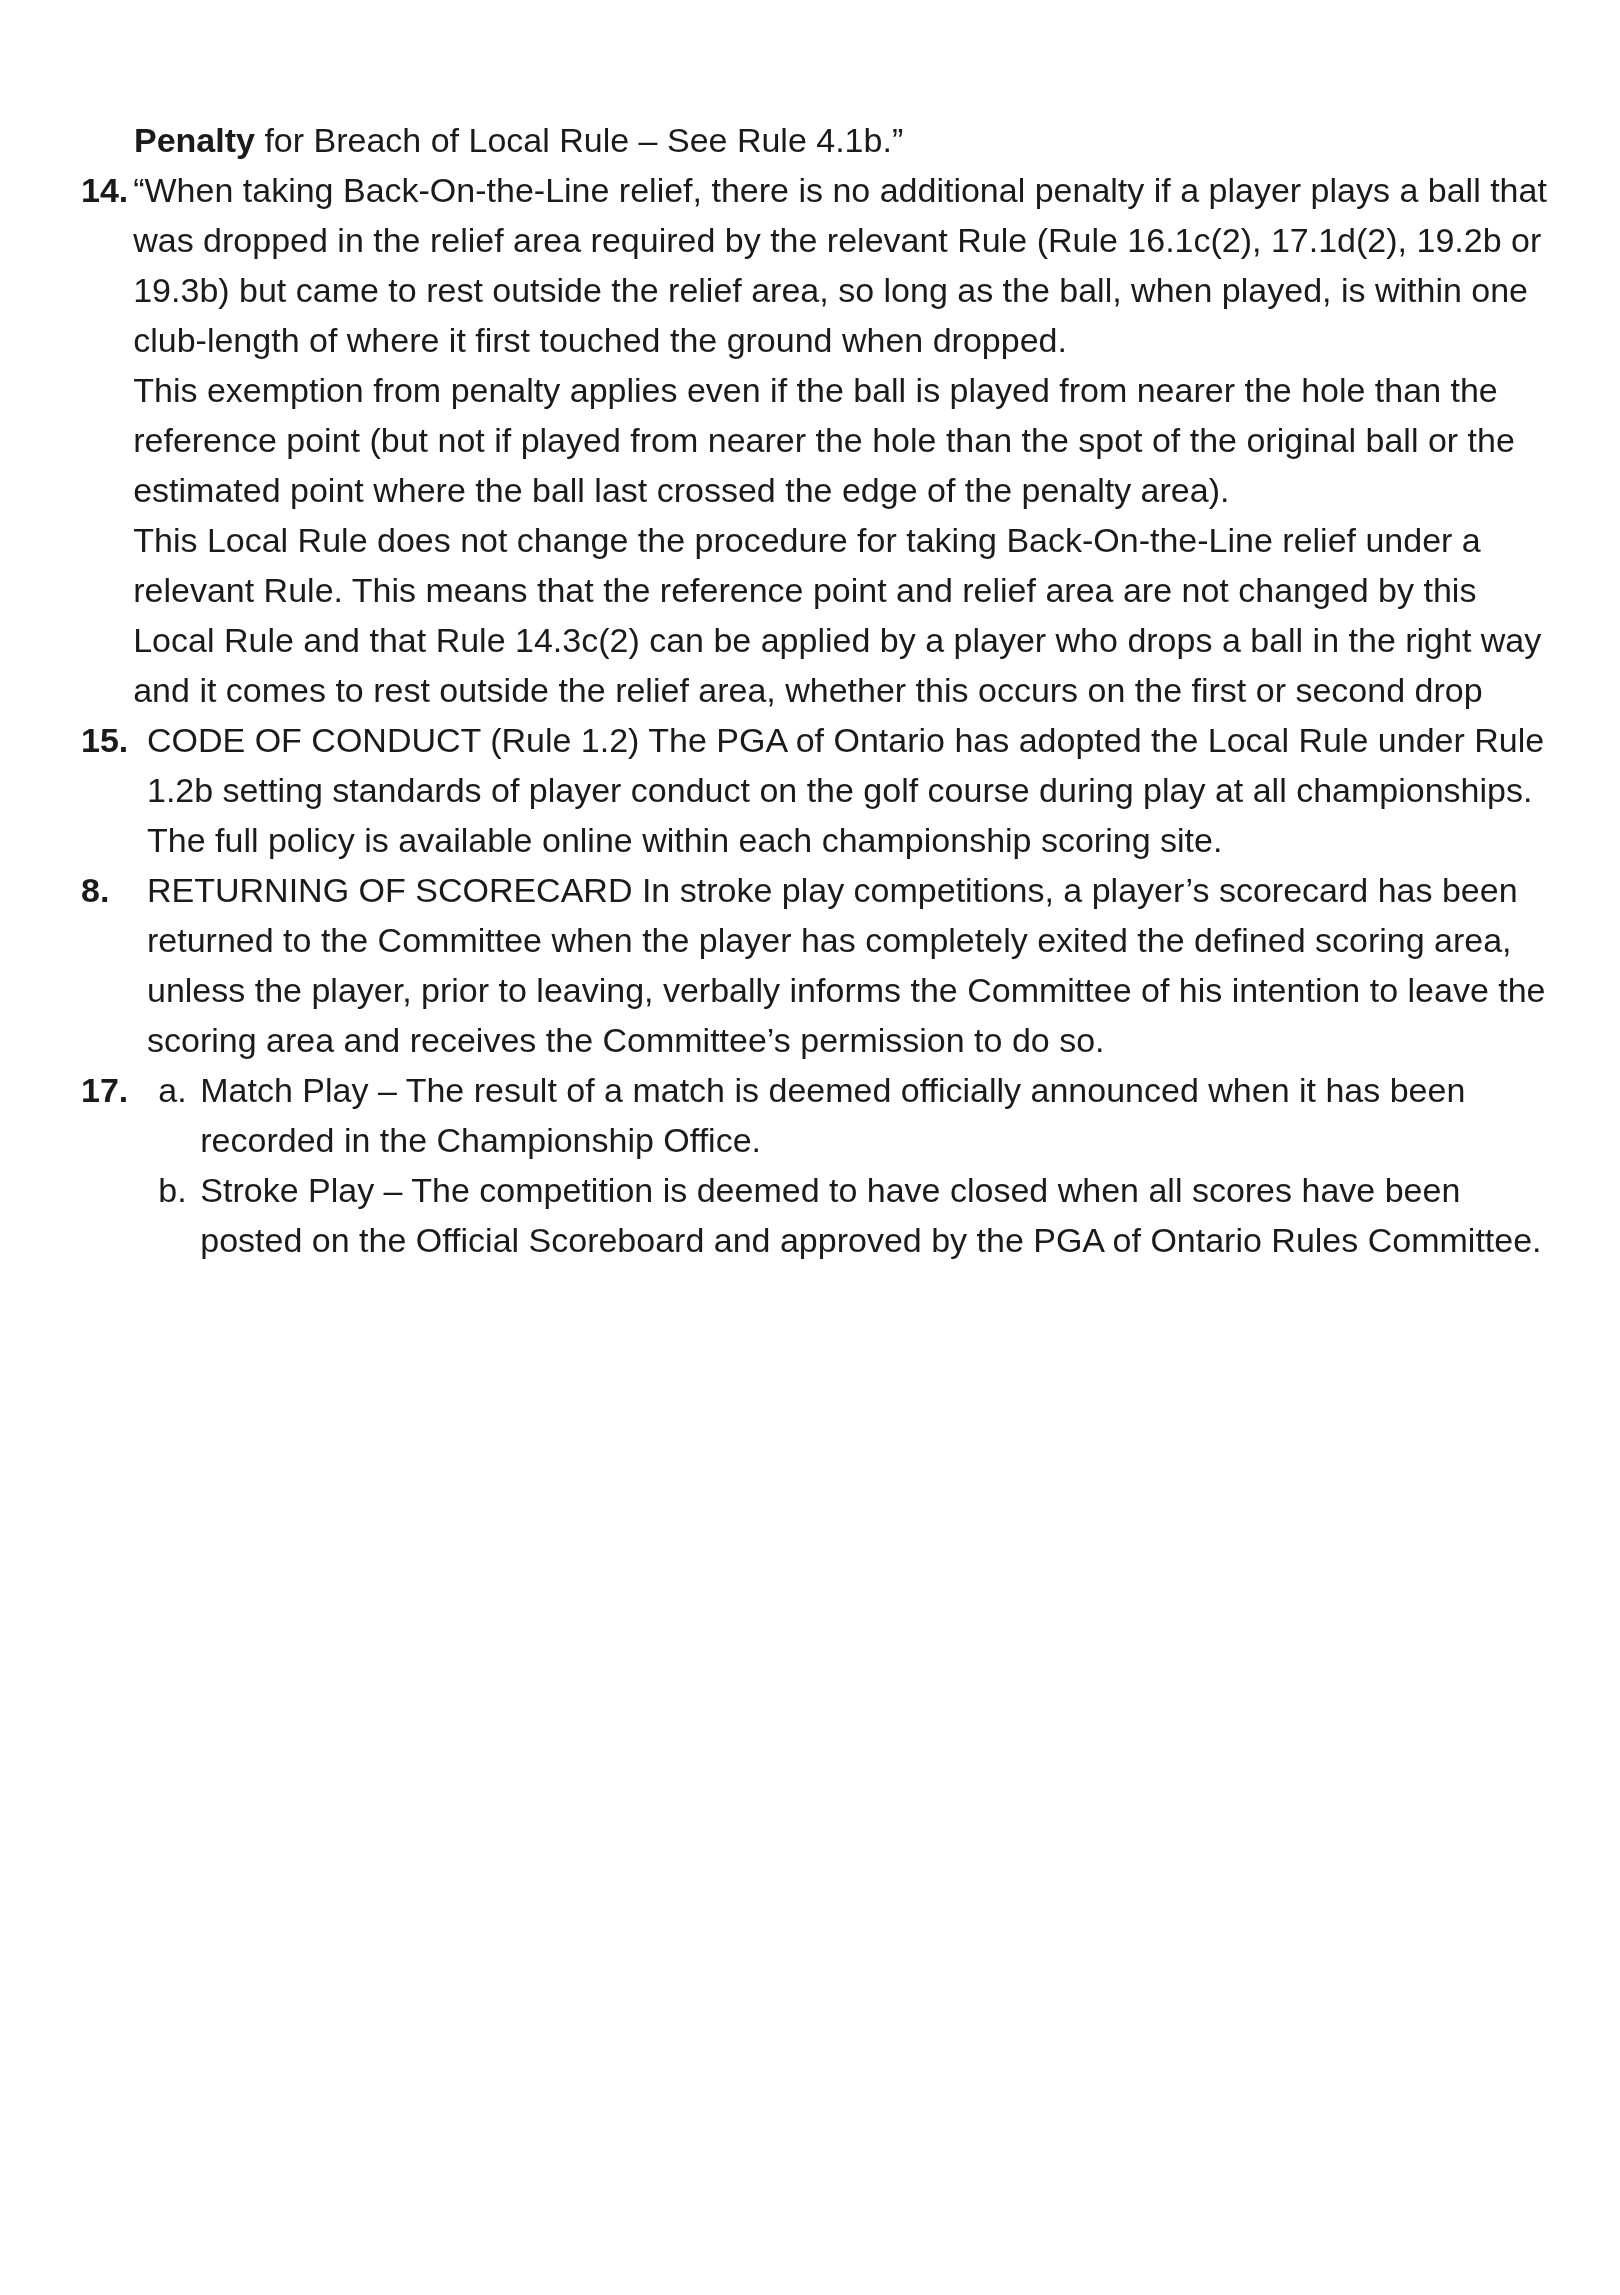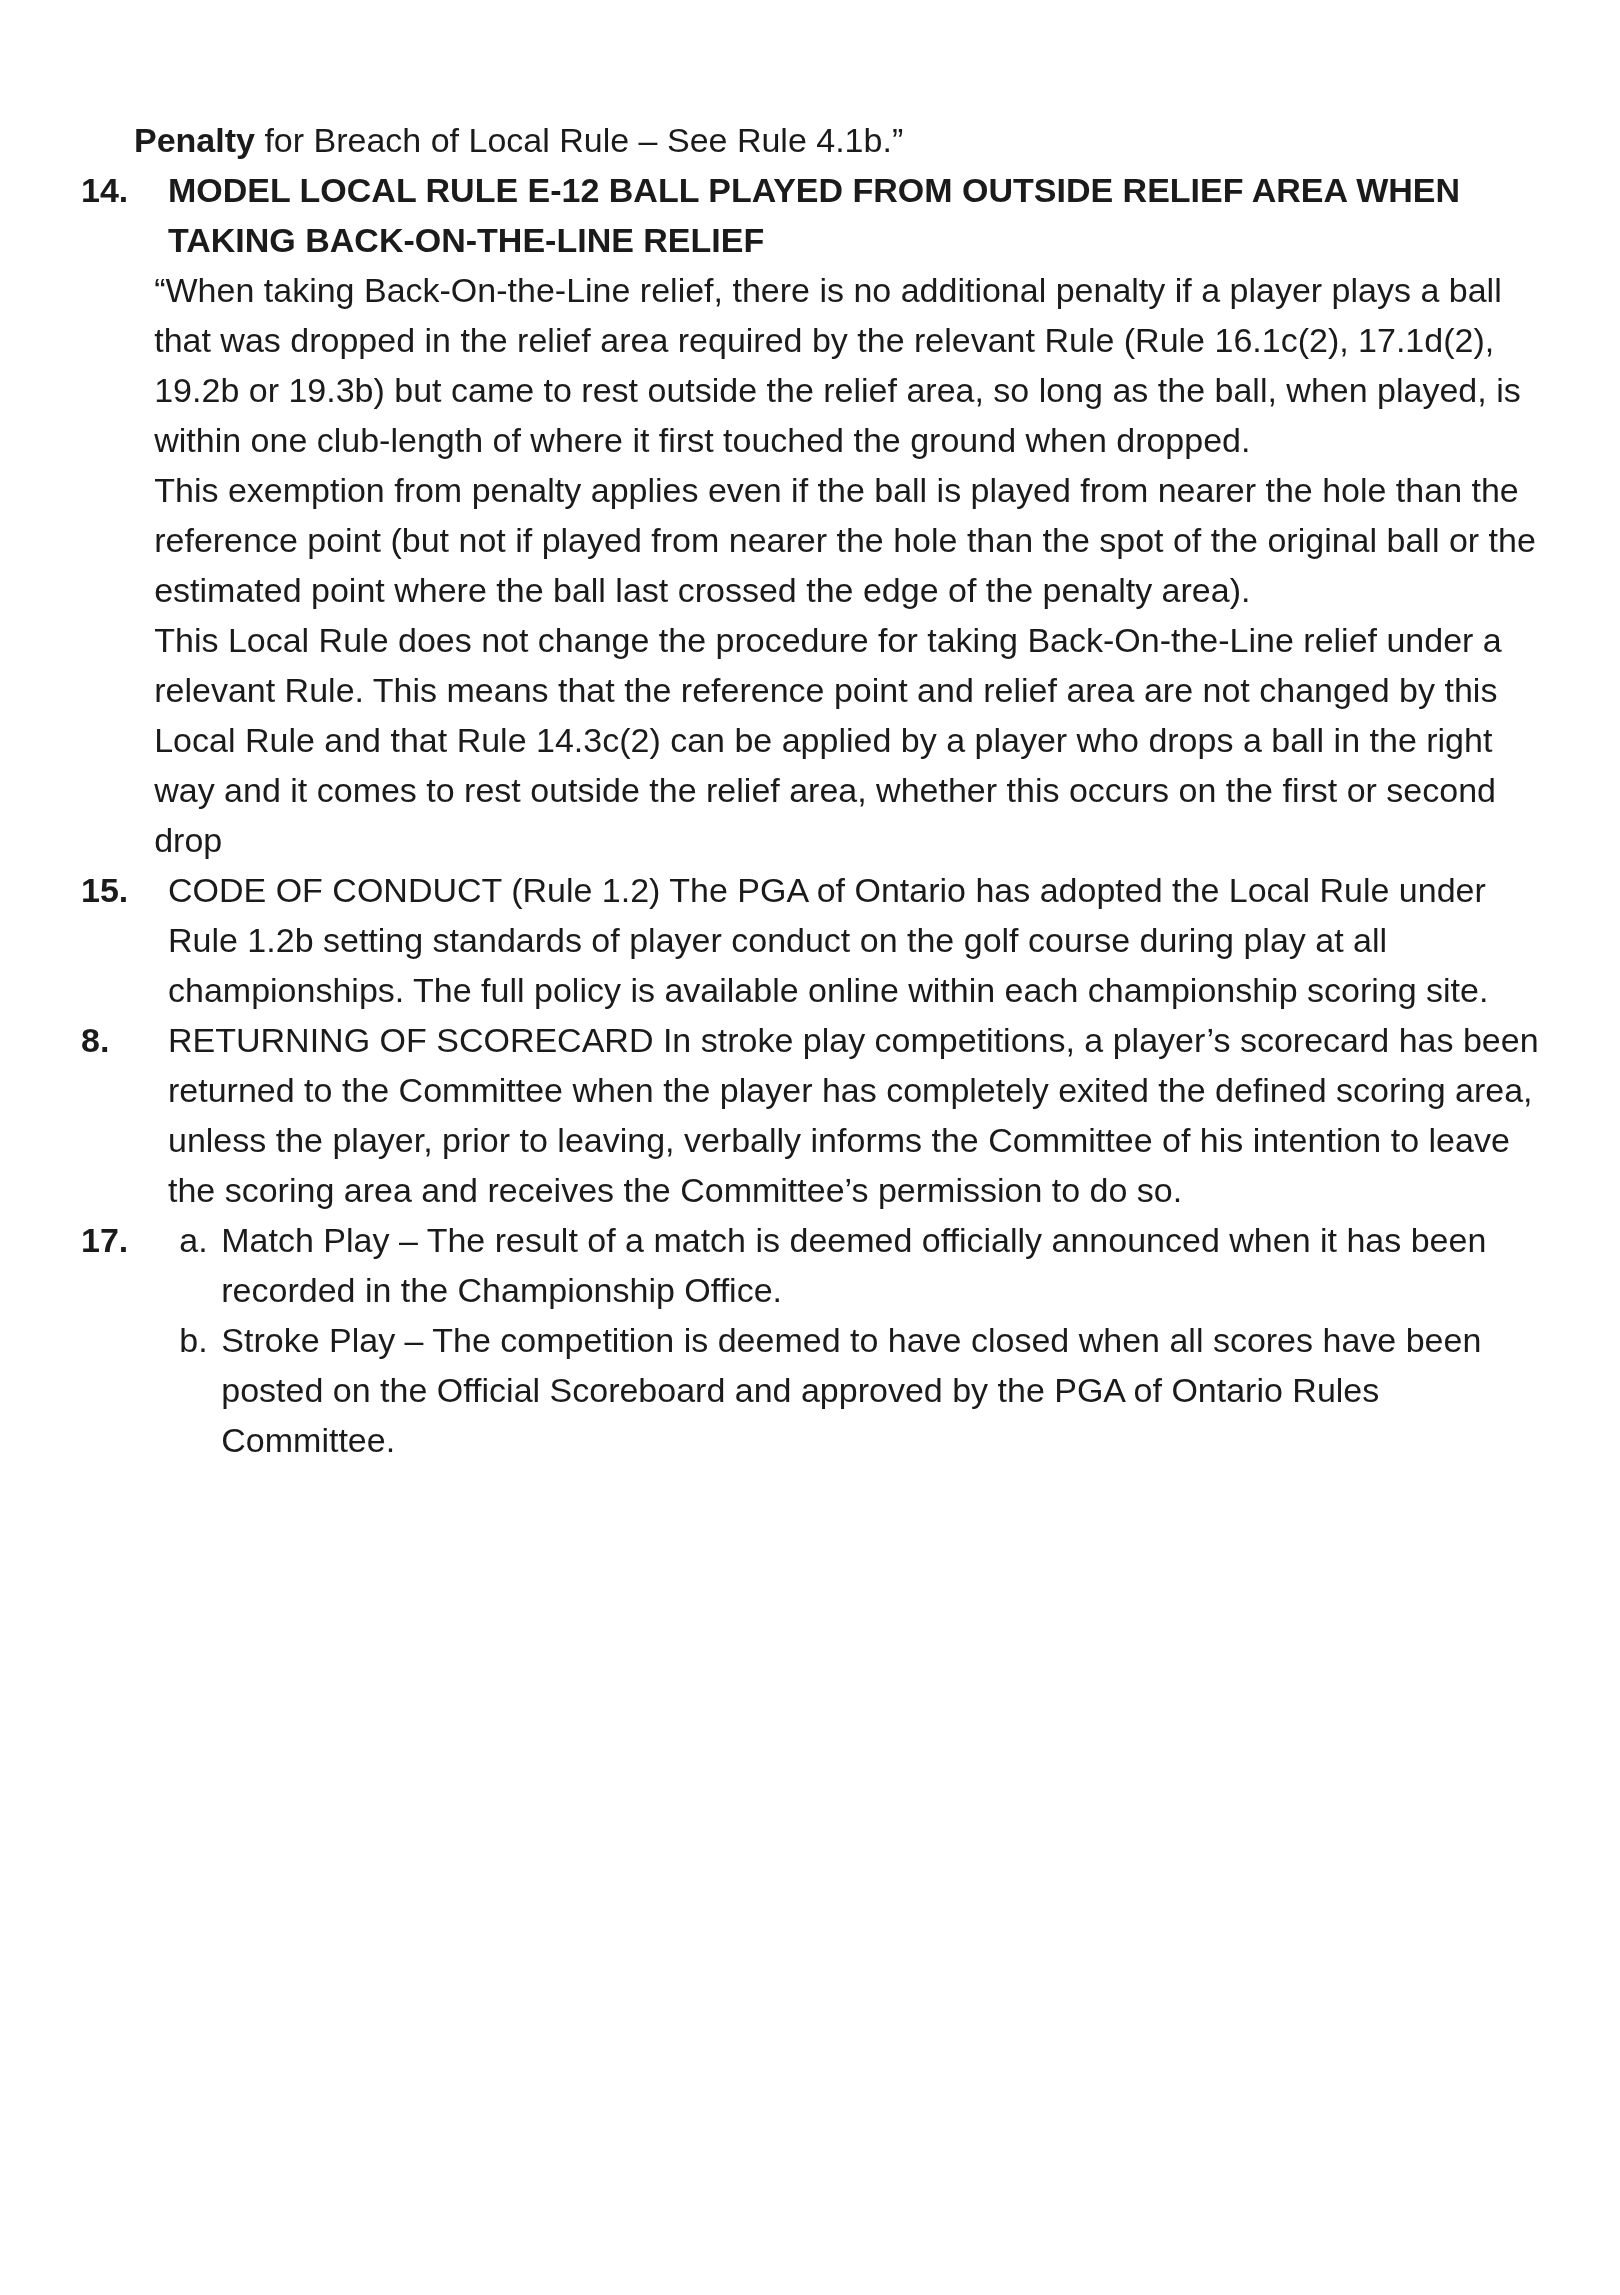--- a/index.html
+++ b/index.html
@@ -20,21 +20,20 @@
     padding: 115px 71px 0 81px;
     overflow: hidden;
   }
   .penalty-note {
     padding-left: 53px;
   }
   .bold { font-weight: 700; }
   .item {
     display: flex;
     align-items: flex-start;
-    gap: 21px;
   }
   .num {
     flex: 0 0 66px;
     font-weight: 700;
   }
   .content { flex: 1; min-width: 0; }
   .title { font-weight: 700; }
   .title-inline { font-weight: 400; }
   .para { margin-left: -13.8px; }
   .sub-item {
@@ -53,21 +52,20 @@
 </head>
 <body>
 
 <div class="page">
 
   <p class="penalty-note"><span class="bold">Penalty</span><span> for Breach of Local Rule – See Rule 4.1b.”</span></p>
 
   <div class="item">
     <span class="num">14.</span>
     <div class="content">
-      <div class="title">MODEL LOCAL RULE E-12 BALL PLAYED FROM OUTSIDE RELIEF AREA WHEN TAKING BACK-ON-THE-LINE RELIEF</div>
       <p class="para">“When taking Back-On-the-Line relief, there is no additional penalty if a player plays a ball that was dropped in the relief area required by the relevant Rule (Rule 16.1c(2), 17.1d(2), 19.2b or 19.3b) but came to rest outside the relief area, so long as the ball, when played, is within one club-length of where it first touched the ground when dropped.</p>
       <p class="para">This exemption from penalty applies even if the ball is played from nearer the hole than the reference point (but not if played from nearer the hole than the spot of the original ball or the estimated point where the ball last crossed the edge of the penalty area).</p>
       <p class="para">This Local Rule does not change the procedure for taking Back-On-the-Line relief under a relevant Rule. This means that the reference point and relief area are not changed by this Local Rule and that Rule 14.3c(2) can be applied by a player who drops a ball in the right way and it comes to rest outside the relief area, whether this occurs on the first or second drop</p>
     </div>
   </div>
 
   <div class="item">
     <span class="num">15.</span>
     <div class="content">
       <span class="title-inline">CODE OF CONDUCT (Rule 1.2)</span>

